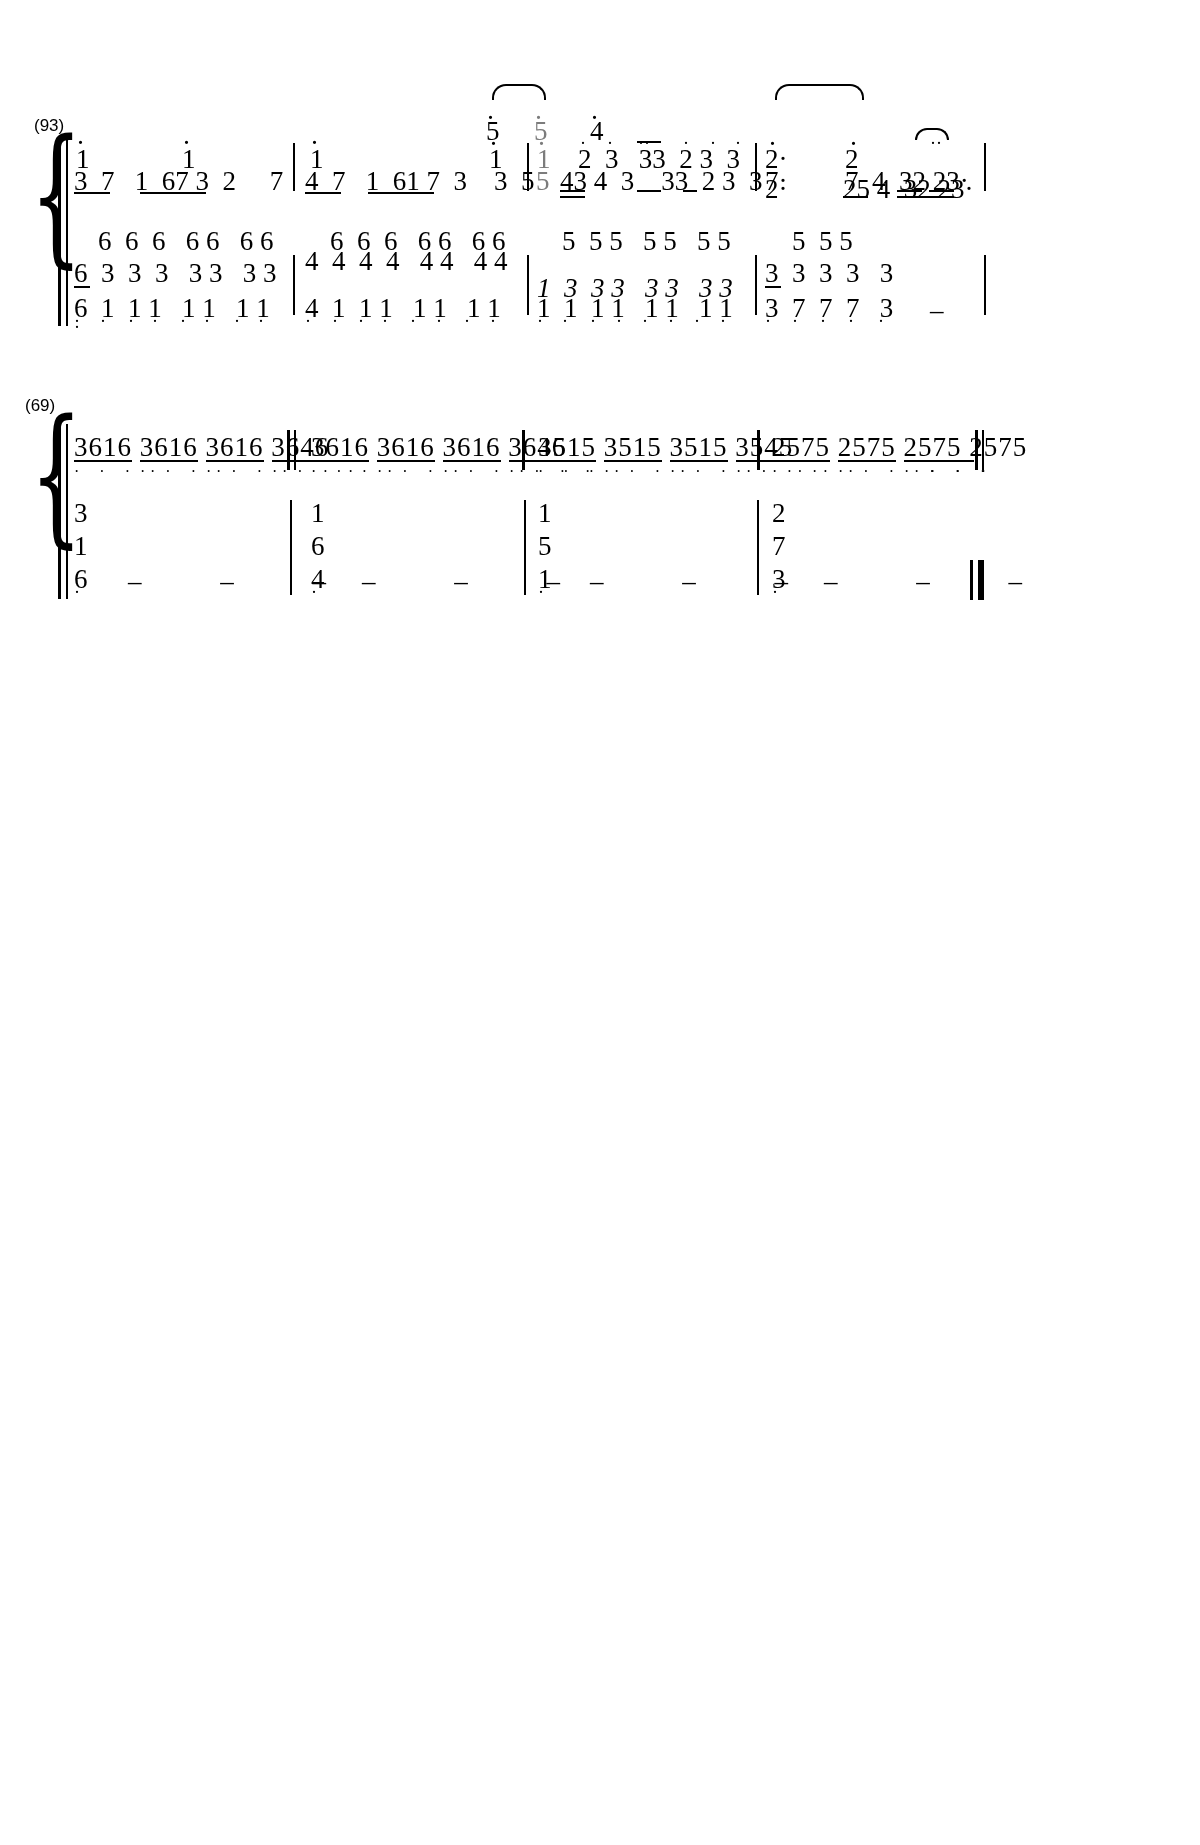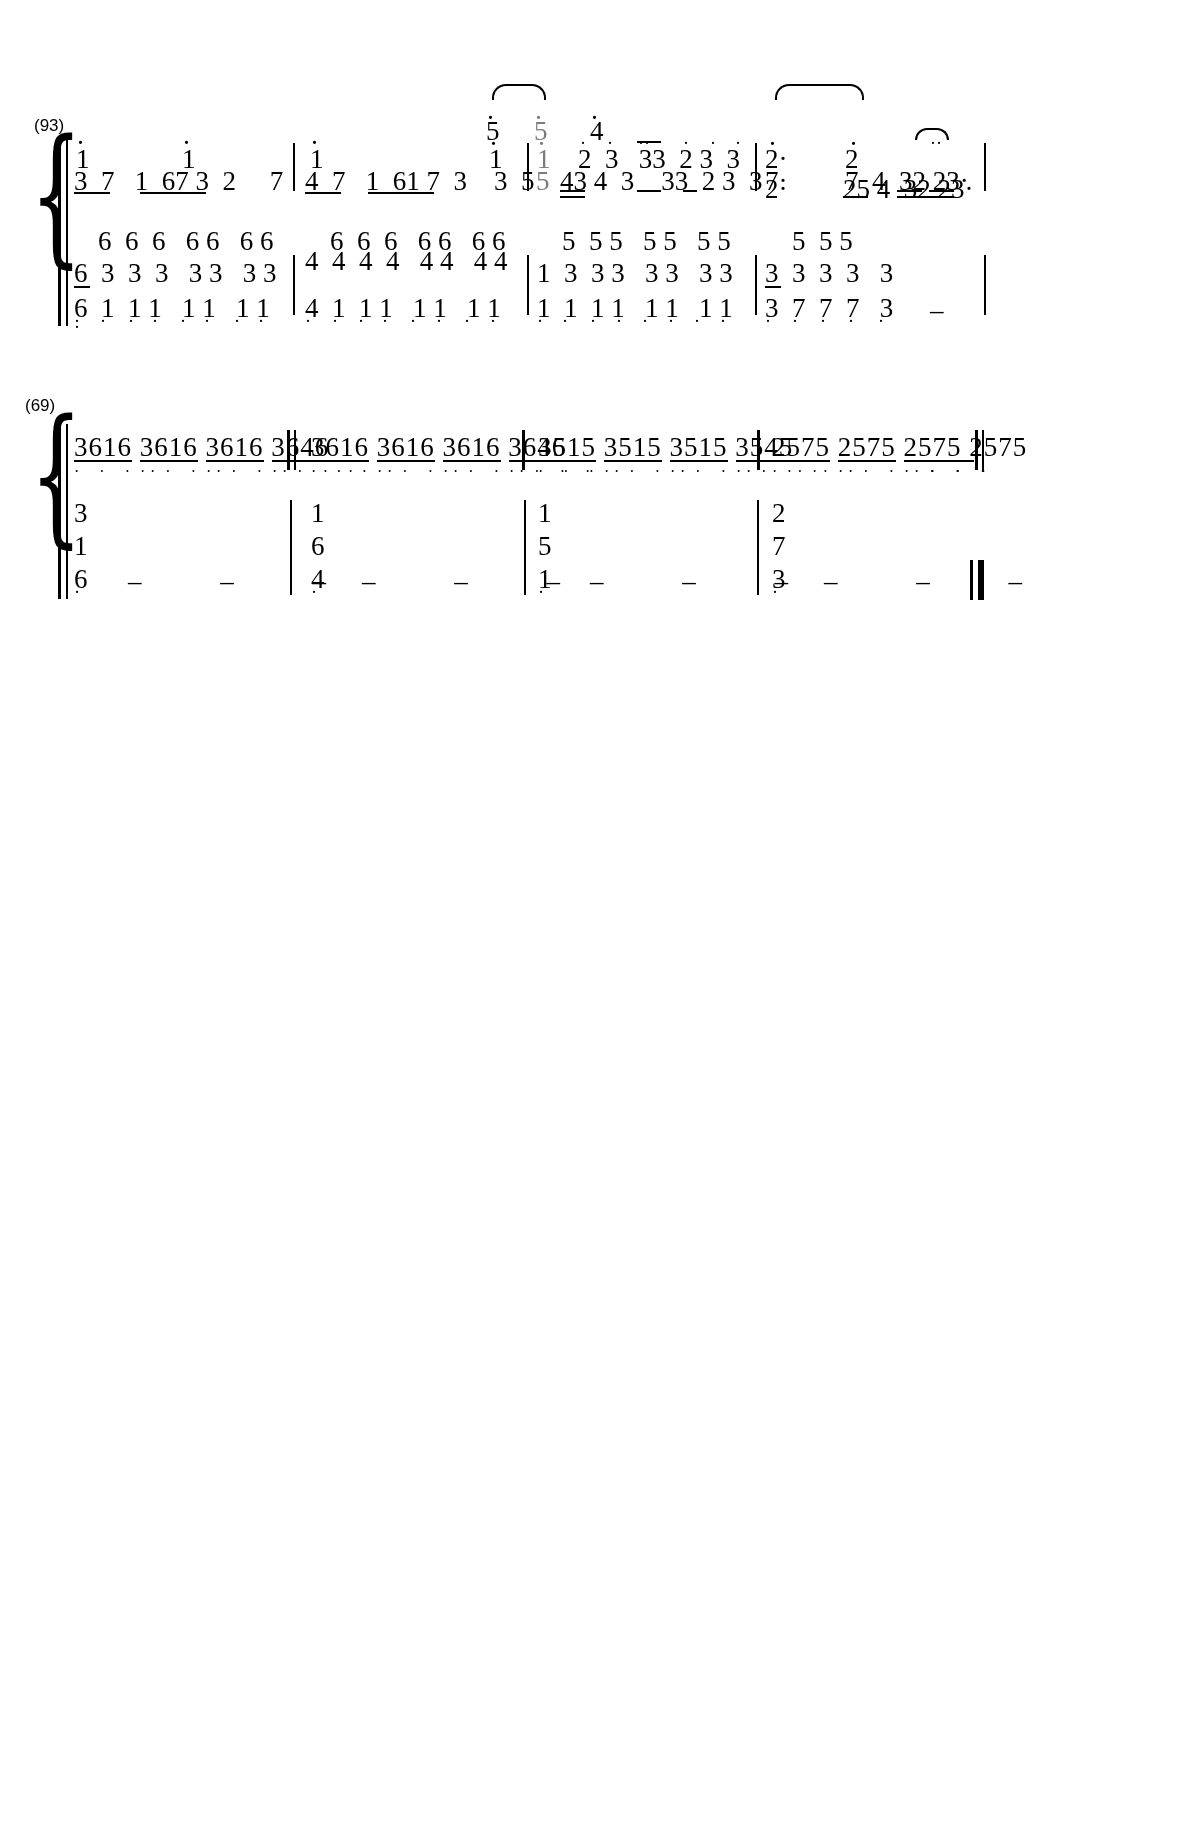--- a/index.html
+++ b/index.html
@@ -184,21 +184,21 @@
   <div class="abs note" style="left:358px; top:312px; font-size:18px;">·</div>
   <div class="abs note" style="left:382px; top:312px; font-size:18px;">·</div>
   <div class="abs note" style="left:410px; top:312px; font-size:18px;">·</div>
   <div class="abs note" style="left:436px; top:312px; font-size:18px;">·</div>
   <div class="abs note" style="left:464px; top:312px; font-size:18px;">·</div>
   <div class="abs note" style="left:490px; top:312px; font-size:18px;">·</div>
 
   <div class="abs sysbar thin" style="left:527px; top:255px; height:60px;"></div>
 
   <div class="abs note" style="left:562px; top:228px;">5&nbsp;&nbsp;5&nbsp;5&nbsp;&nbsp;&nbsp;5&nbsp;5&nbsp;&nbsp;&nbsp;5&nbsp;5</div>
-  <div class="abs note" style="left:537px; top:260px;">1&nbsp;&nbsp;3&nbsp;&nbsp;3&nbsp;3&nbsp;&nbsp;&nbsp;3&nbsp;3&nbsp;&nbsp;&nbsp;3&nbsp;3</div>
+  <div class="abs note" style="left:537px; top:275px;font-style:italic;">1&nbsp;&nbsp;3&nbsp;&nbsp;3&nbsp;3&nbsp;&nbsp;&nbsp;3&nbsp;3&nbsp;&nbsp;&nbsp;3&nbsp;3</div>
   <div class="abs note" style="left:537px; top:295px;">1&nbsp;&nbsp;1&nbsp;&nbsp;1&nbsp;1&nbsp;&nbsp;&nbsp;1&nbsp;1&nbsp;&nbsp;&nbsp;1&nbsp;1</div>
   <div class="abs note" style="left:537px; top:312px; font-size:18px;">·</div>
   <div class="abs note" style="left:562px; top:312px; font-size:18px;">·</div>
   <div class="abs note" style="left:590px; top:312px; font-size:18px;">·</div>
   <div class="abs note" style="left:616px; top:312px; font-size:18px;">·</div>
   <div class="abs note" style="left:642px; top:312px; font-size:18px;">·</div>
   <div class="abs note" style="left:668px; top:312px; font-size:18px;">·</div>
   <div class="abs note" style="left:694px; top:312px; font-size:18px;">·</div>
   <div class="abs note" style="left:720px; top:312px; font-size:18px;">·</div>
 

